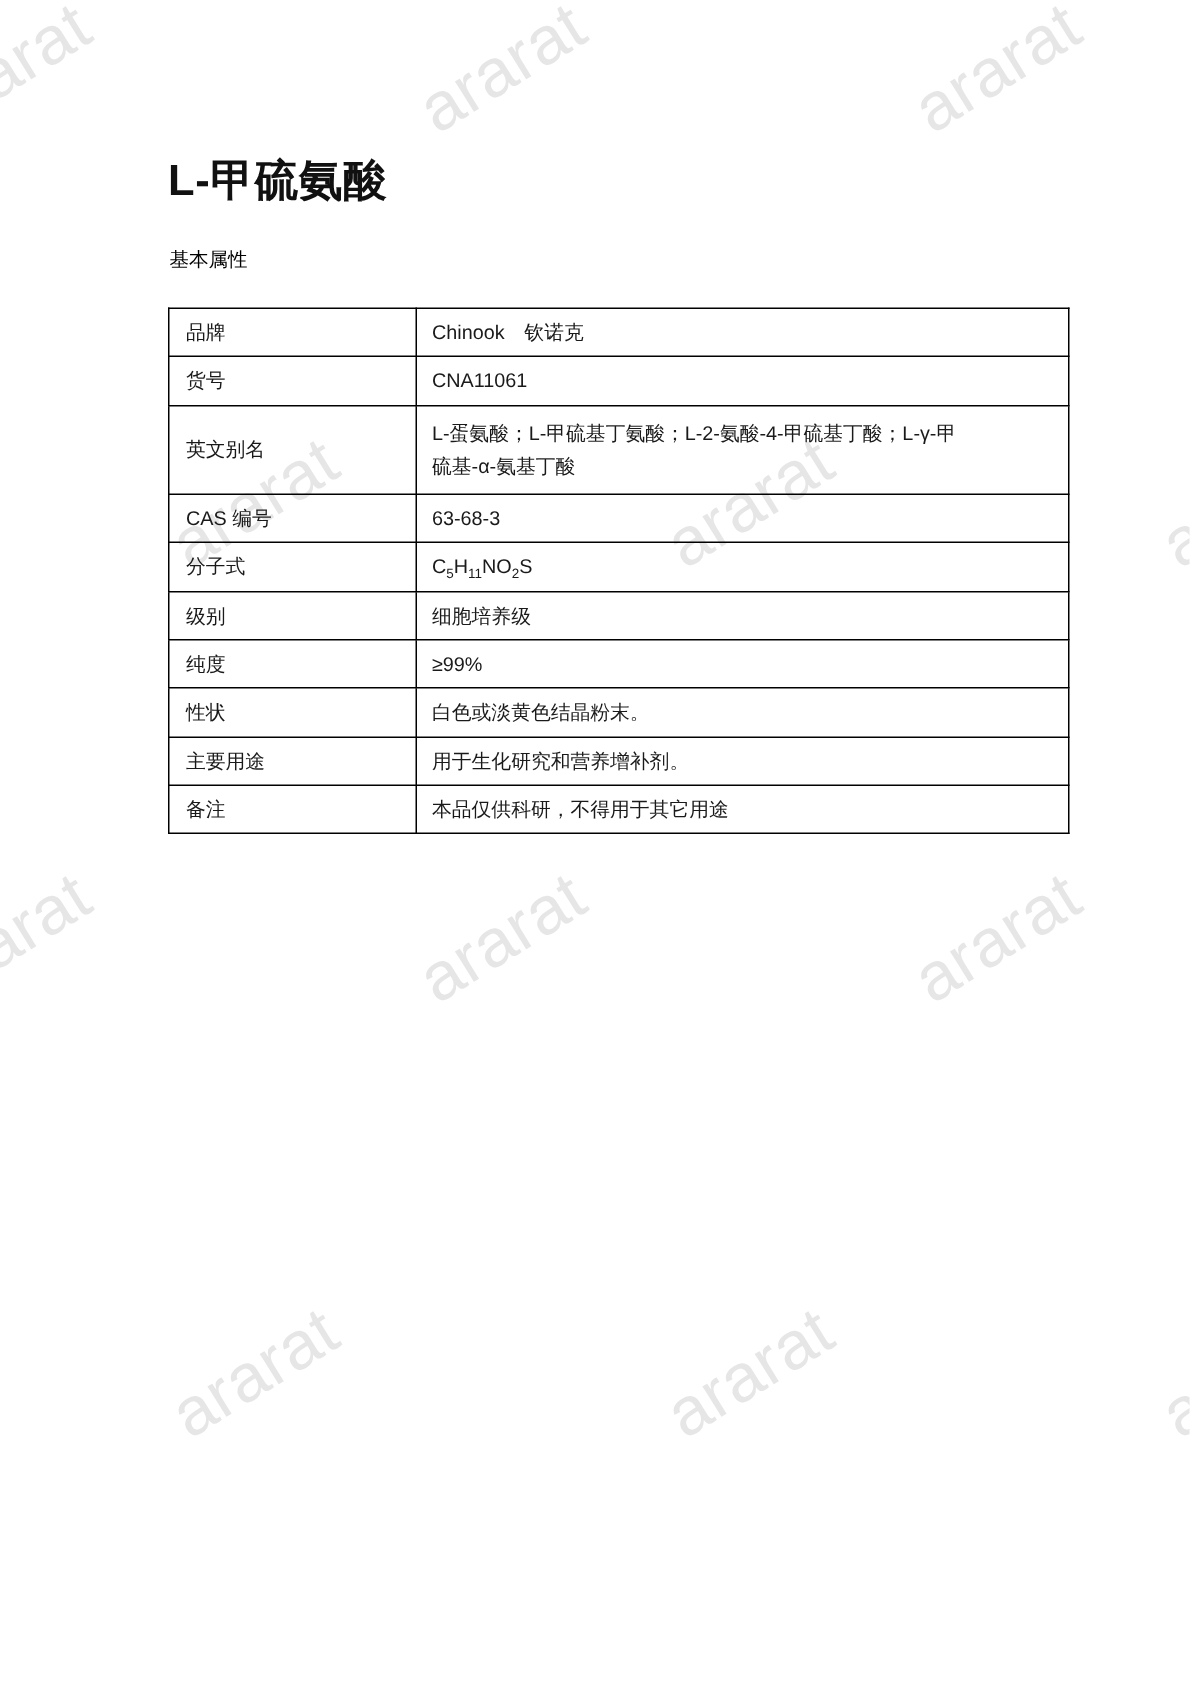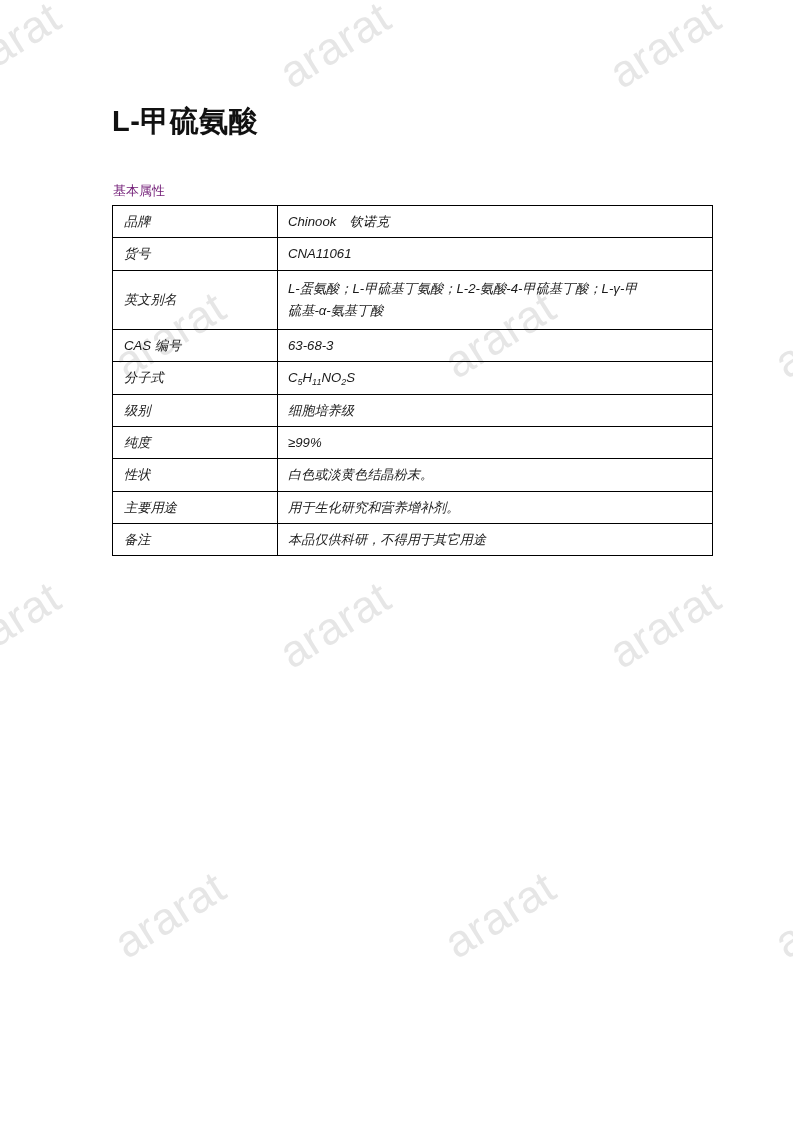--- a/index.html
+++ b/index.html
@@ -50,35 +50,34 @@
     font-size: 29px;
     font-weight: 700;
     letter-spacing: 0.5px;
     color: #111111;
     line-height: 1.2;
   }
 
   #section-heading {
     position: absolute;
     left: 113px;
-    top: 182px;
+    top: 164px;
     font-size: 13px;
     font-weight: 400;
-    color: #701a75;
+    color: #000000;
   }
 
   #props-table {
     position: absolute;
     left: 112px;
     top: 205px;
     width: 569px;
     border-collapse: collapse;
     table-layout: fixed;
     background: transparent;
-    font-style: italic;
   }
   #props-table td {
     border: 1px solid #000000;
     padding: 0;
     vertical-align: middle;
     font-size: 13.2px;
     line-height: 1.62;
     color: #1a1a1a;
     background: transparent;
   }

